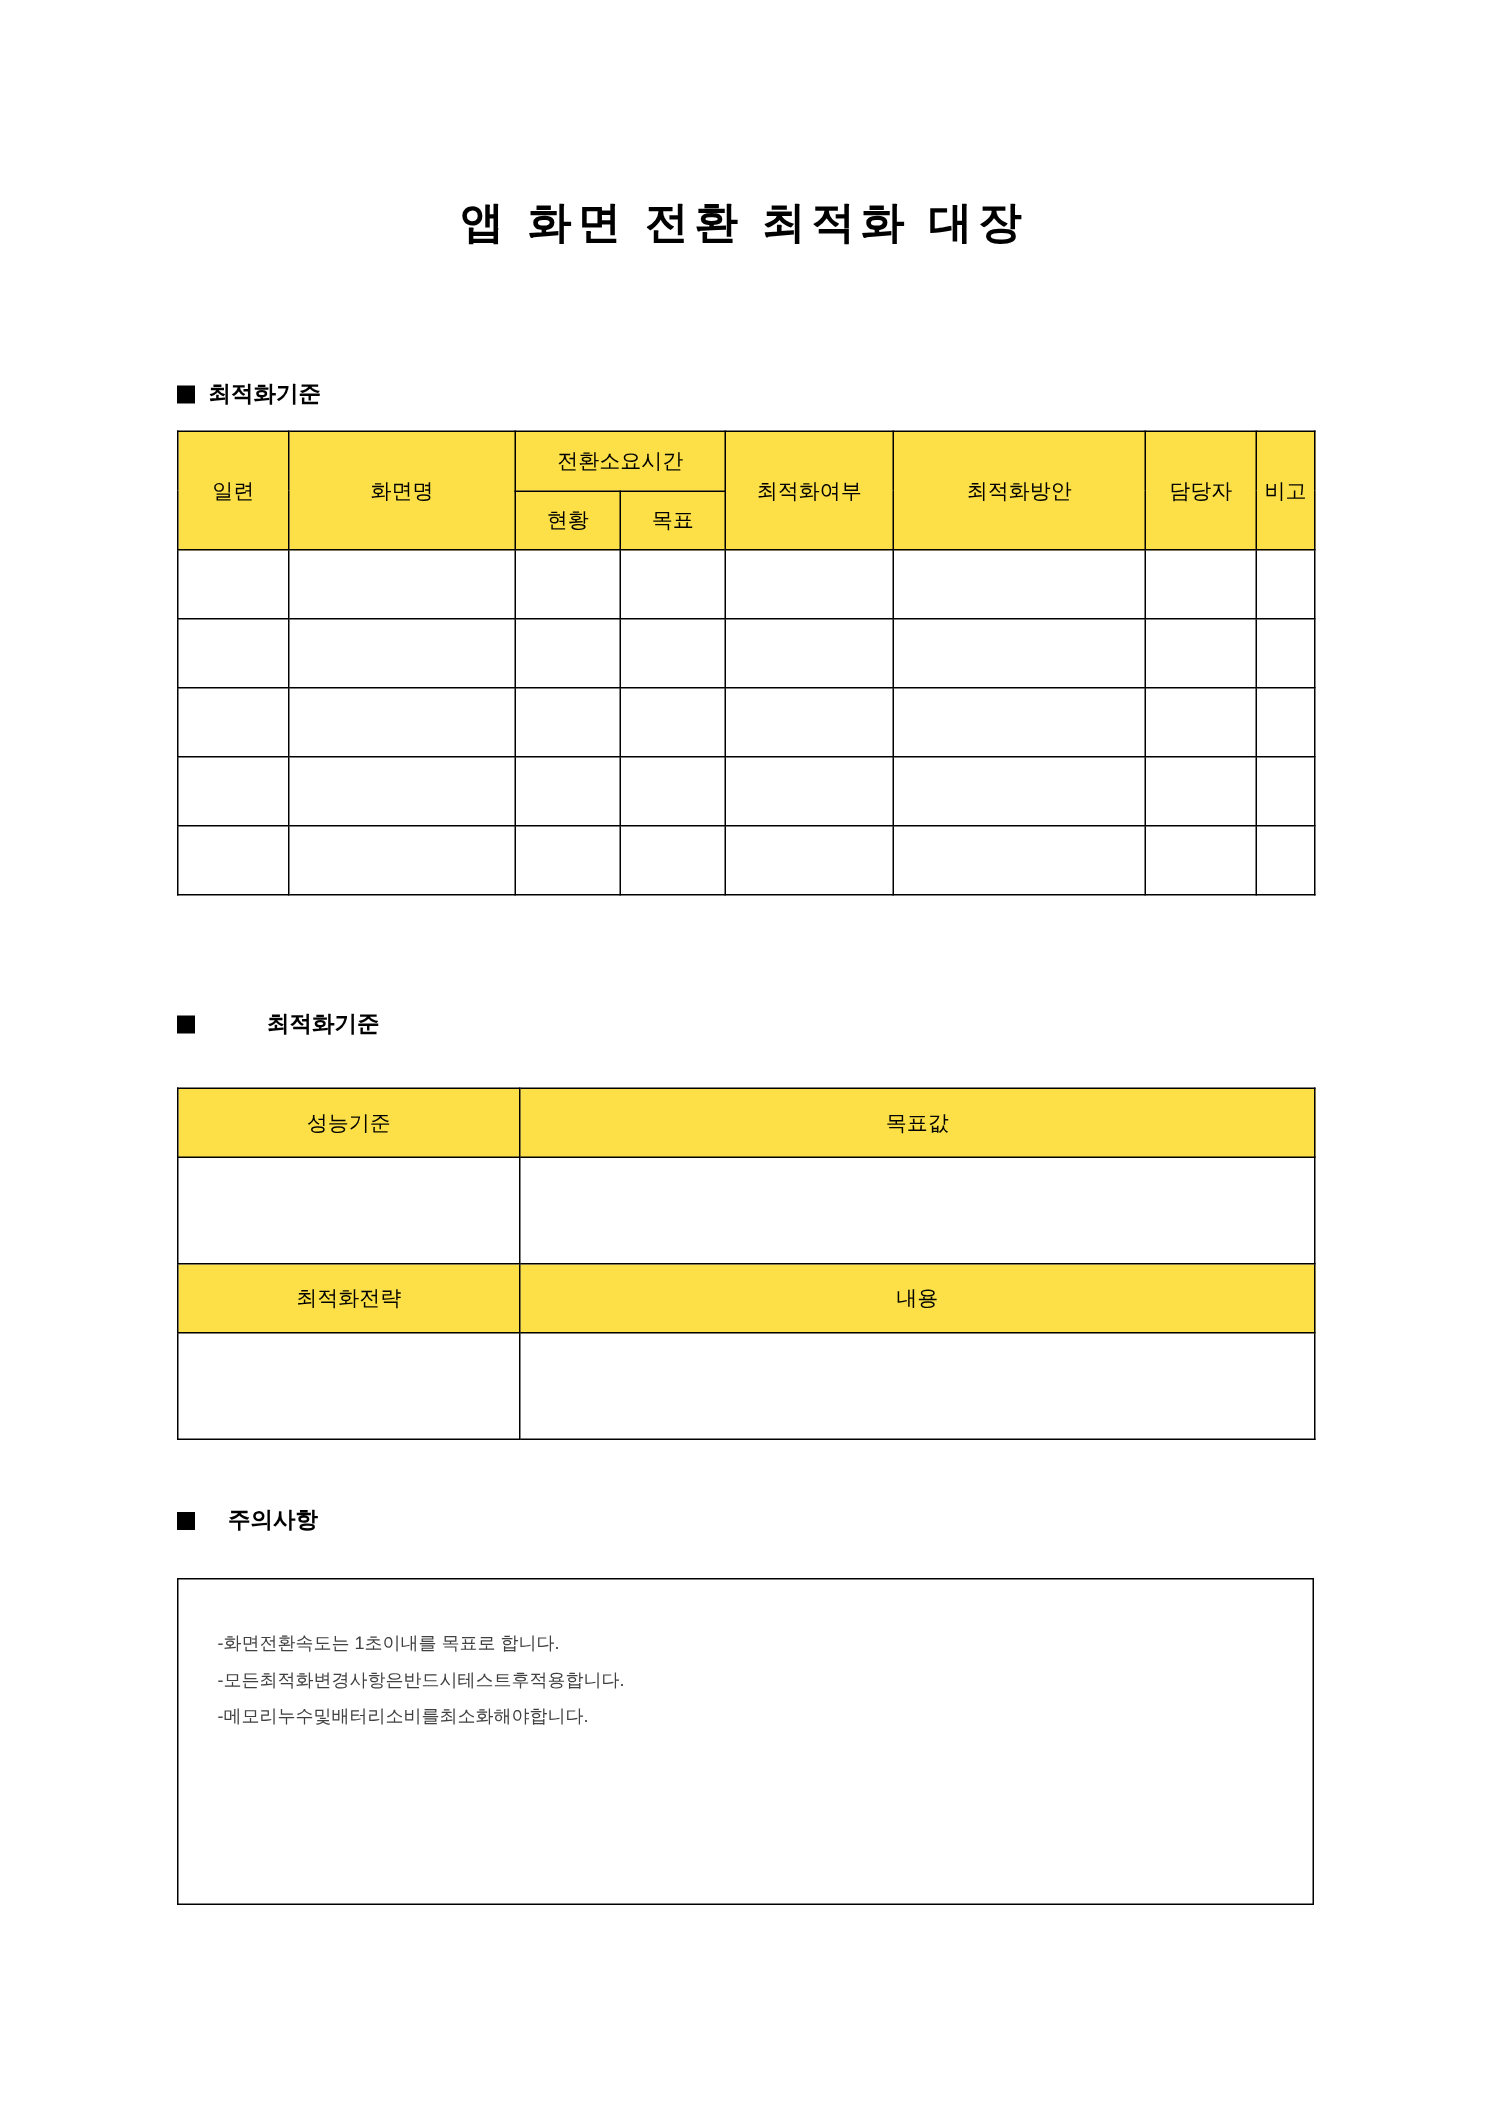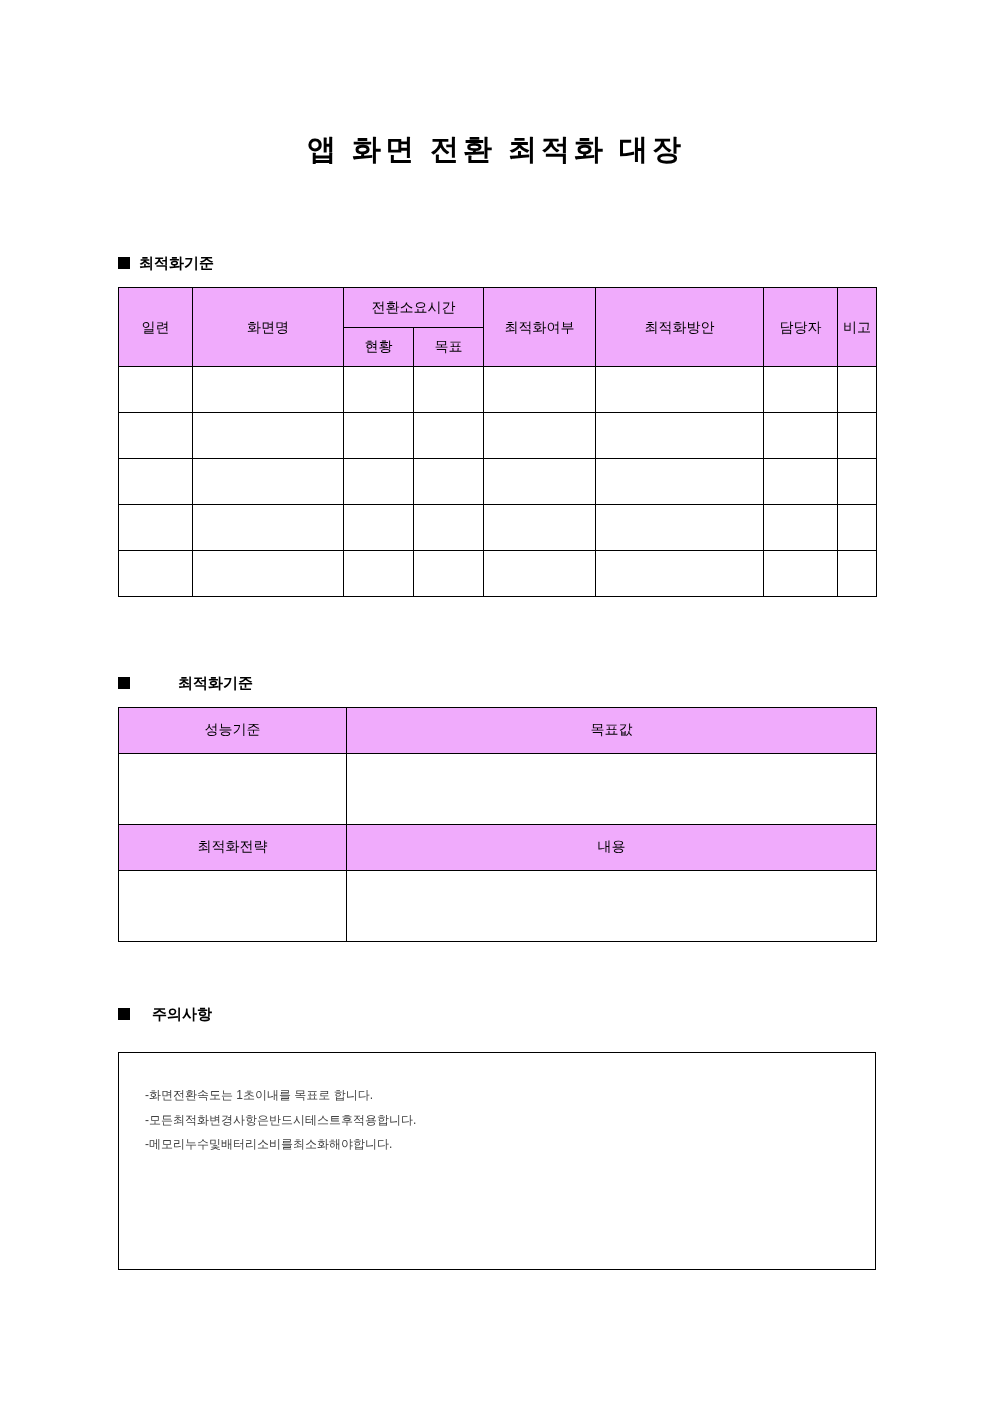--- a/index.html
+++ b/index.html
@@ -82,21 +82,21 @@
     font-weight: normal;
     font-size: 14px;
     text-align: center;
     vertical-align: middle;
     color: #000000;
     background: #ffffff;
     line-height: 1.35;
   }
   table.form-table th,
   table.form-table td.hdr {
-    background: #f0abfc;
+    background: #fde047;
   }
 
   
   #table-project {
     left: 118px;
     top: 287px;
     width: 758px;
   }
   #table-project th { height: 38px; }
   #table-project th.tall { height: 78px; }
@@ -111,23 +111,22 @@
   .c-note  { width: 39px; }
   .vert-wrap {
     display: block;
     word-break: break-all;
     line-height: 1.45;
   }
 
   
   #table-criteria {
     left: 118px;
-    top: 707px;
+    top: 725px;
     width: 758px;
-    font-family: Liberation Serif, serif;
   }
   #table-criteria th { height: 45px; }
   #table-criteria td.data-cell { height: 70px; }
   .c-left  { width: 228px; }
   .c-right { width: 530px; }
 
   
   #notes-box {
     position: absolute;
     left: 118px;

